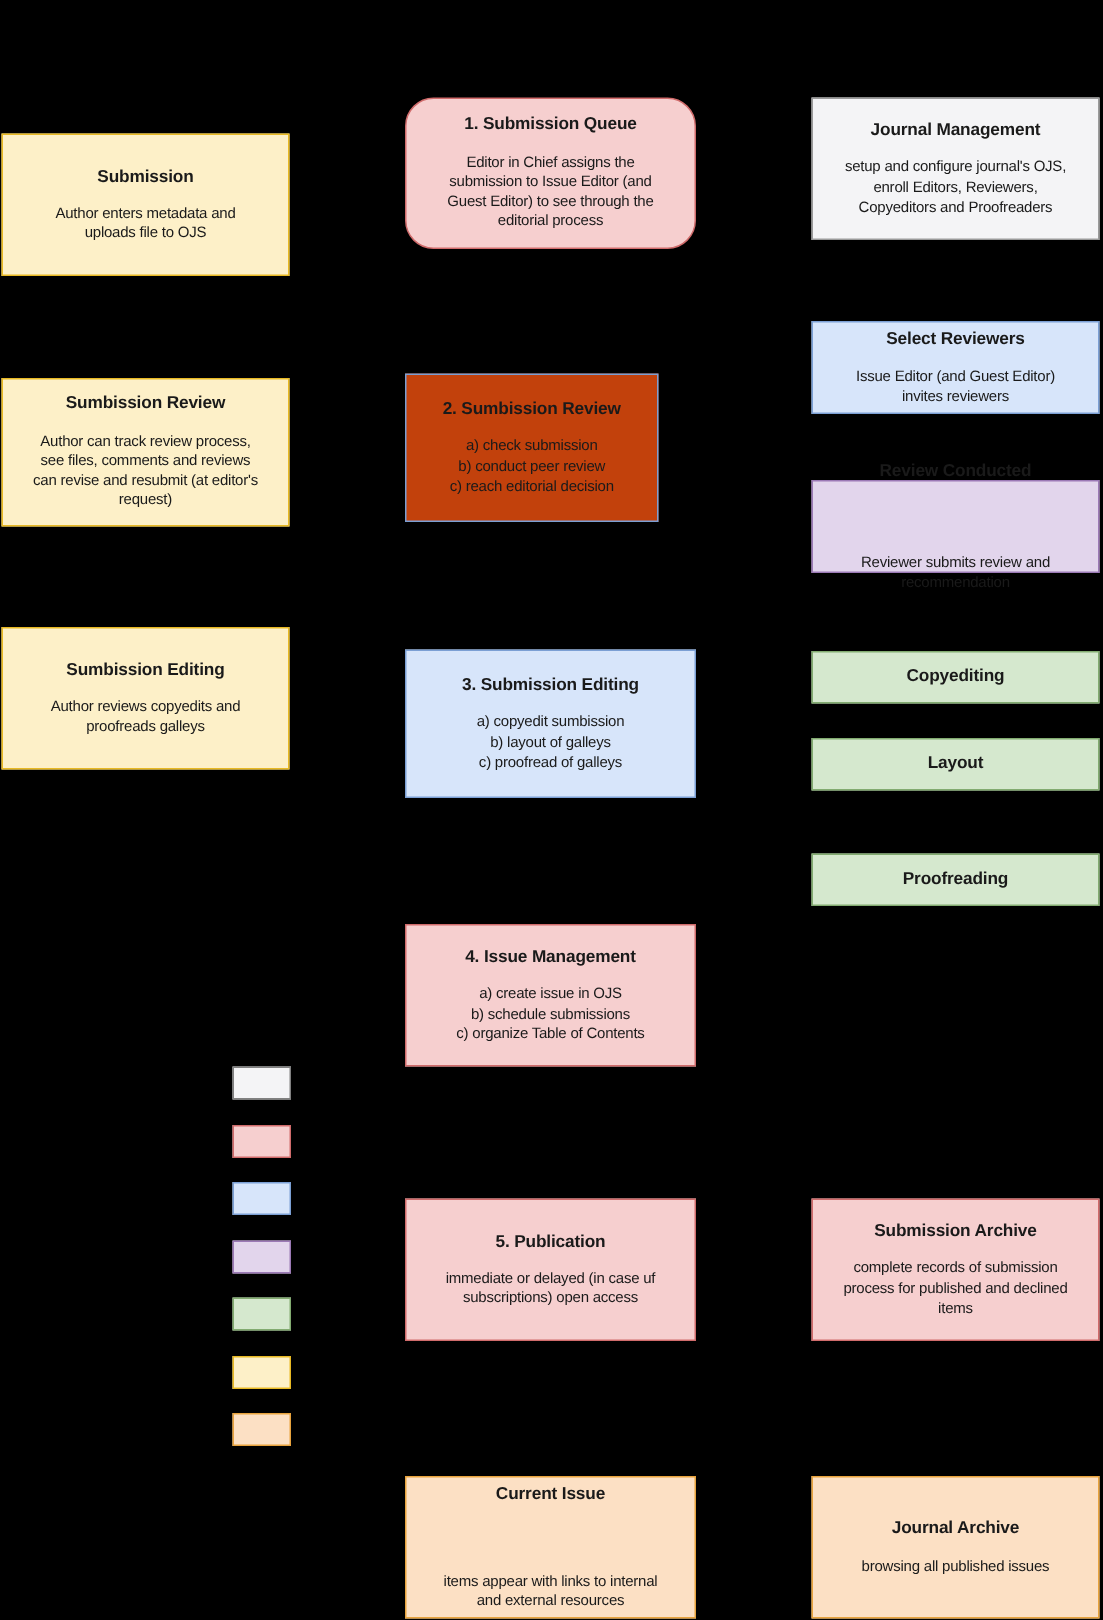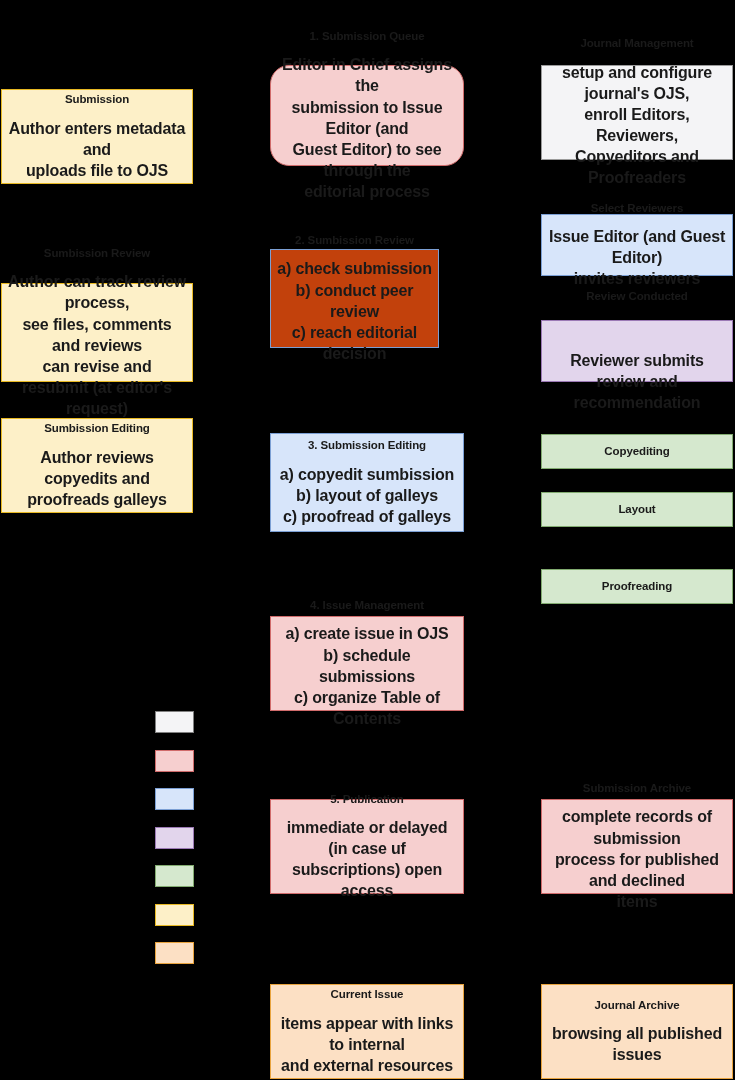--- a/index.html
+++ b/index.html
@@ -34,22 +34,22 @@
     color: #1a1a1a;
     padding: 4px 6px;
   }
   .node .title {
     font-size: 11.5px;
     font-weight: bold;
     line-height: 1.25;
     letter-spacing: -0.1px;
   }
   .node .body {
-    font-size: 16px;
-    font-weight: bold;
+    font-size: 10px;
+    font-weight: normal;
     line-height: 1.32;
     letter-spacing: -0.15px;
     margin-top: 11px;
     white-space: pre-line;
   }
   .node.titleonly .title { margin: 0; }
 
   
   .swatch {
     position: absolute;
@@ -73,21 +73,21 @@
 submission to Issue Editor (and
 Guest Editor) to see through the
 editorial process</div>
     </div>
     <div class="node" style="left: 541px; top: 65px; width: 192px; height: 95px; background: rgb(244, 244, 246); border-color: rgb(154, 154, 154);">
       <div class="title">Journal Management</div>
       <div class="body">setup and configure journal's OJS,
 enroll Editors, Reviewers,
 Copyeditors and Proofreaders</div>
     </div>
-    <div class="node" style="left: 1px; top: 252px; width: 192px; height: 99px; background: rgb(253, 240, 200); border-color: rgb(232, 185, 35); margin-top: 31px;">
+    <div class="node" style="left: 1px; top: 252px; width: 192px; height: 99px; background: rgb(253, 240, 200); border-color: rgb(232, 185, 35);">
       <div class="title">Sumbission Review</div>
       <div class="body">Author can track review process,
 see files, comments and reviews
 can revise and resubmit (at editor's
 request)</div>
     </div>
     <div class="node" style="left: 270px; top: 249px; width: 169px; height: 99px; background: #c2410c; border-color: rgb(123, 159, 212);">
       <div class="title">2. Sumbission Review</div>
       <div class="body">a) check submission
 b) conduct peer review
@@ -133,21 +133,21 @@
       <div class="title">5. Publication</div>
       <div class="body">immediate or delayed (in case uf
 subscriptions) open access</div>
     </div>
     <div class="node" style="left: 541px; top: 799px; width: 192px; height: 95px; background: rgb(246, 207, 207); border-color: rgb(208, 107, 107);">
       <div class="title">Submission Archive</div>
       <div class="body">complete records of submission
 process for published and declined
 items</div>
     </div>
-    <div class="node" style="left: 270px; top: 984px; width: 194px; height: 95px; background: rgb(252, 224, 196); border-color: rgb(232, 163, 61);">
+    <div class="node" style="left: 270px; top: 984px; width: 194px; height: 95px; background: rgb(252, 224, 196); border-color: rgb(232, 163, 61); justify-content: space-between;">
       <div class="title">Current Issue</div>
       <div class="body">items appear with links to internal
 and external resources</div>
     </div>
     <div class="node" style="left: 541px; top: 984px; width: 192px; height: 95px; background: rgb(252, 224, 196); border-color: rgb(232, 163, 61);">
       <div class="title">Journal Archive</div>
       <div class="body">browsing all published issues</div>
     </div>
     <div class="swatch" style="left: 155px; top: 711px; width: 39px; height: 22px; background: rgb(244, 244, 246); border-color: rgb(128, 128, 128);"></div>
     <div class="swatch" style="left: 155px; top: 750px; width: 39px; height: 22px; background: rgb(246, 207, 207); border-color: rgb(208, 107, 107);"></div>

